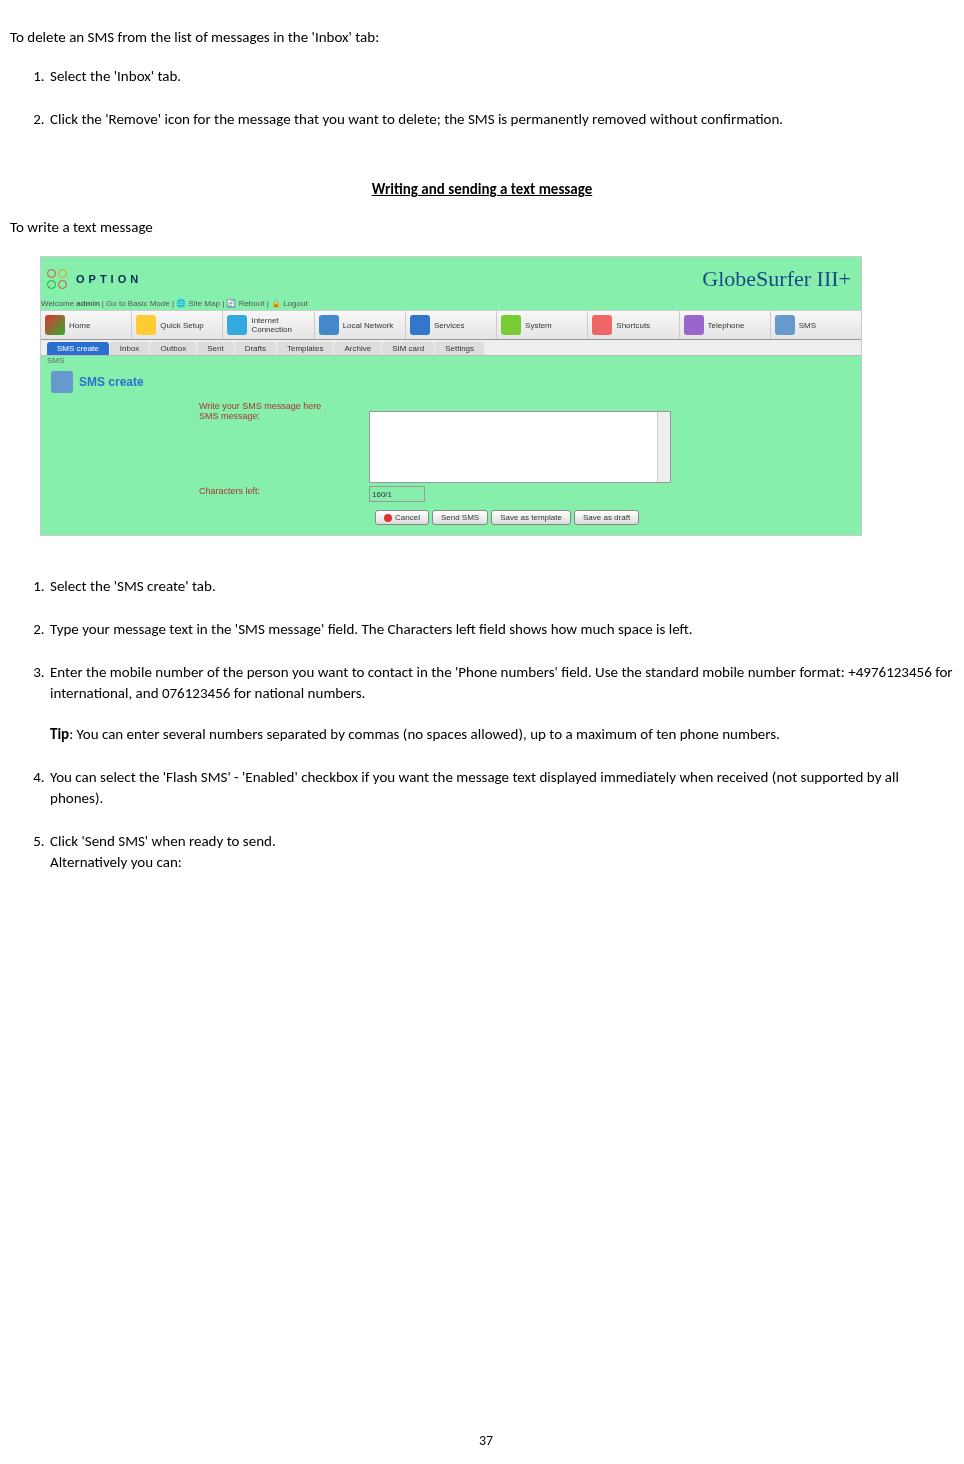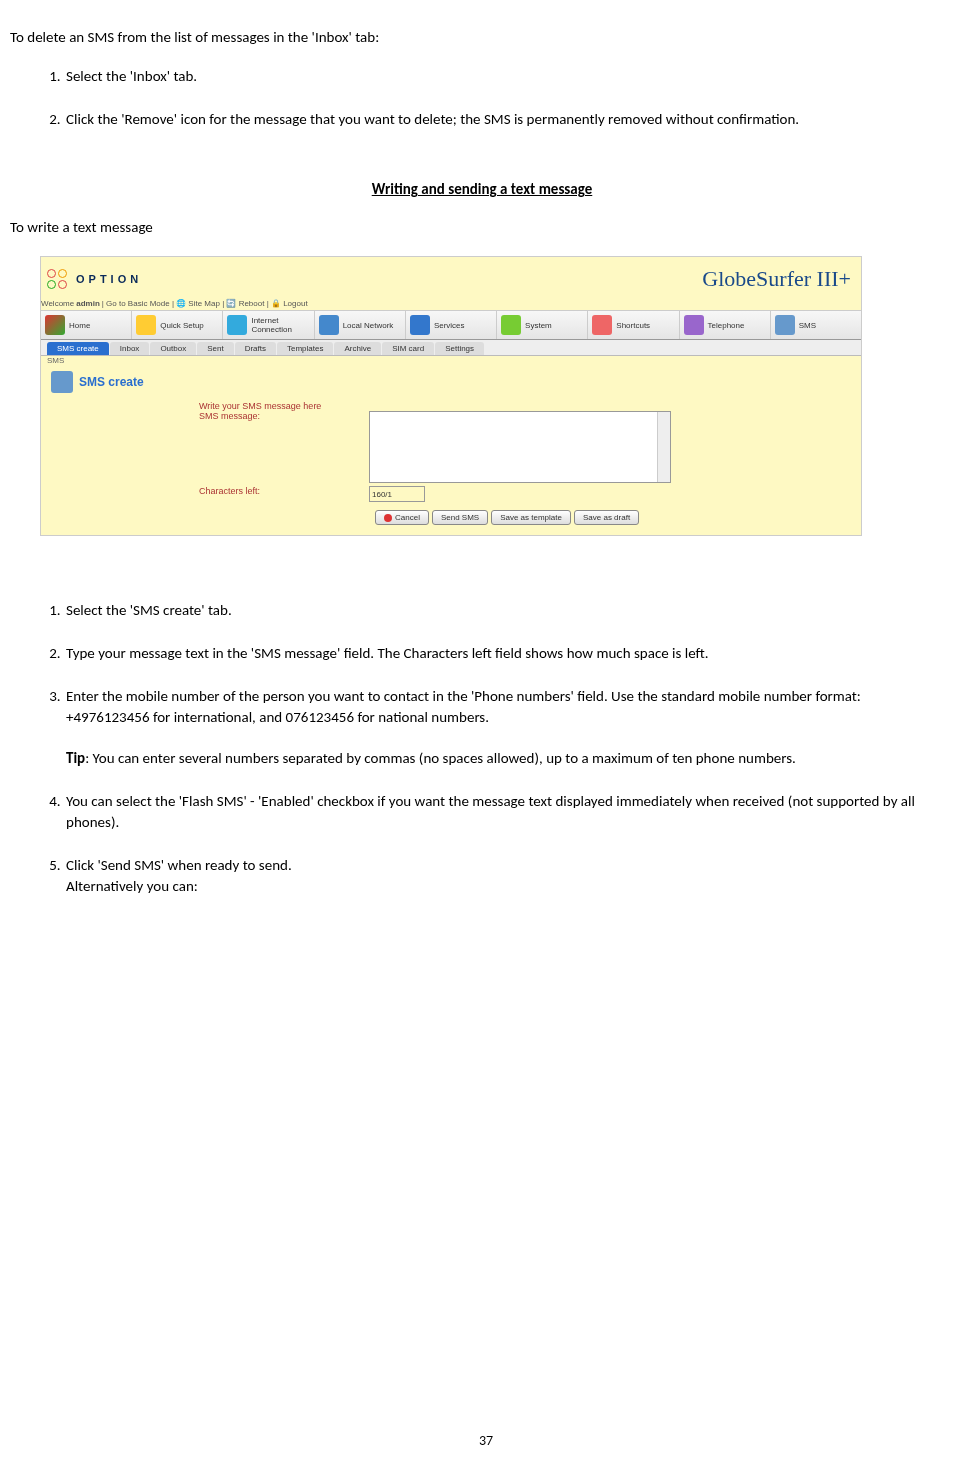--- a/index.html
+++ b/index.html
@@ -6,36 +6,36 @@
     font-family: Calibri, "Segoe UI", Arial, sans-serif;
     font-size: 15px;
     color: #000;
     margin: 0;
     padding: 20px 10px 40px 10px;
     width: 944px;
     position: relative;
     min-height: 1404px;
   }
   .para { margin: 8px 0 20px 0; }
-  ol.main { padding-left: 38px; margin: 16px; }
+  ol.main { padding-left: 38px; margin: 0; }
   ol.main > li { padding-left: 2px; margin-bottom: 22px; line-height: 1.4; }
   ul.sub { padding-left: 36px; margin: 8px 0 0 0; list-style: disc; }
   ul.sub > li { margin-bottom: 16px; padding-left: 4px; }
   h2.section {
     text-align: center;
     font-size: 15px;
     font-weight: bold;
     text-decoration: underline;
     margin: 50px 0 20px 0;
   }
   .screenshot-wrap {
-    margin: 6px 0 8px 30px;
+    margin: 6px 0 0 30px;
     width: 820px;
     border: 1px solid #ccc;
-    background: #fef9c3;
+    background: #86efac;
     font-family: Arial, Tahoma, sans-serif;
     font-size: 9px;
   }
   .ss-head { display:flex; align-items:center; justify-content:space-between; height:40px; padding: 2px 10px 0 6px; }
   .ss-head .opt { display:flex; align-items:center; gap:3px; }
   .dot { width:7px;height:7px;border-radius:50%;display:inline-block;border:1px solid; }
   .d1{border-color:#d44;} .d2{border-color:#e90;} .d3{border-color:#2a2;}
   .brand-option { letter-spacing:4px; font-size:11px; color:#0a2a5a; font-weight:bold; margin-left:4px; }
   .brand-globe { font-family: Georgia, serif; font-size:22px; color:#1a4a8a; }
   .welcome-bar { text-align:right; font-size:8px; color:#555; padding: 0 10px 2px 0; display:flex; justify-content:flex-start; gap:2px; align-items:center;}

